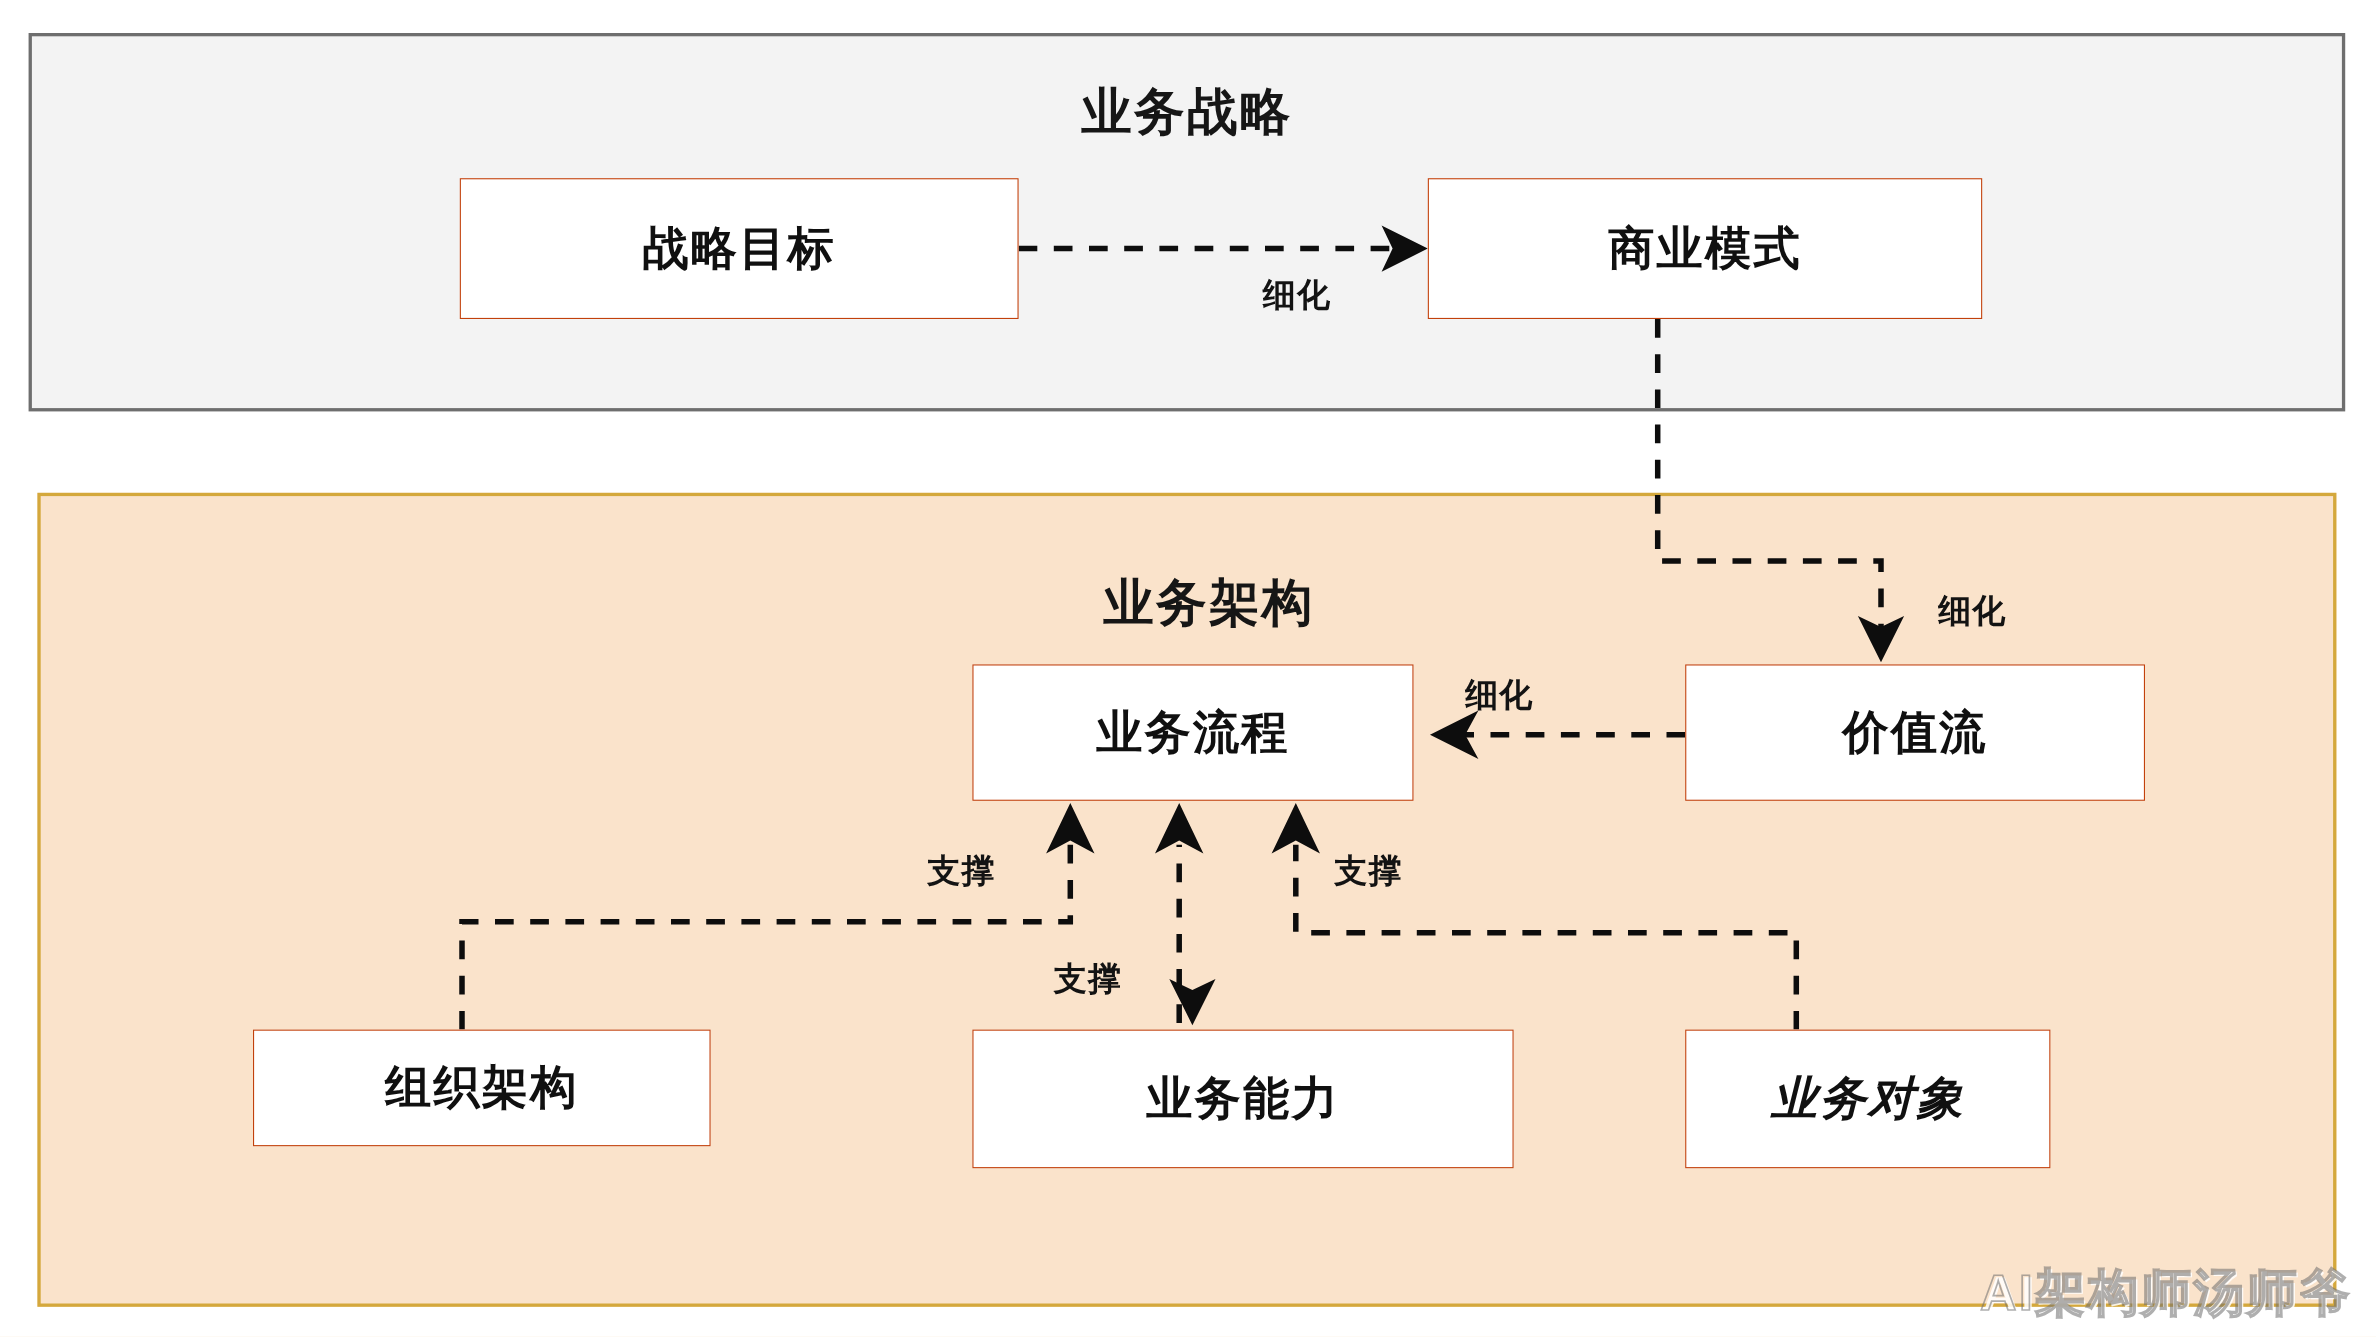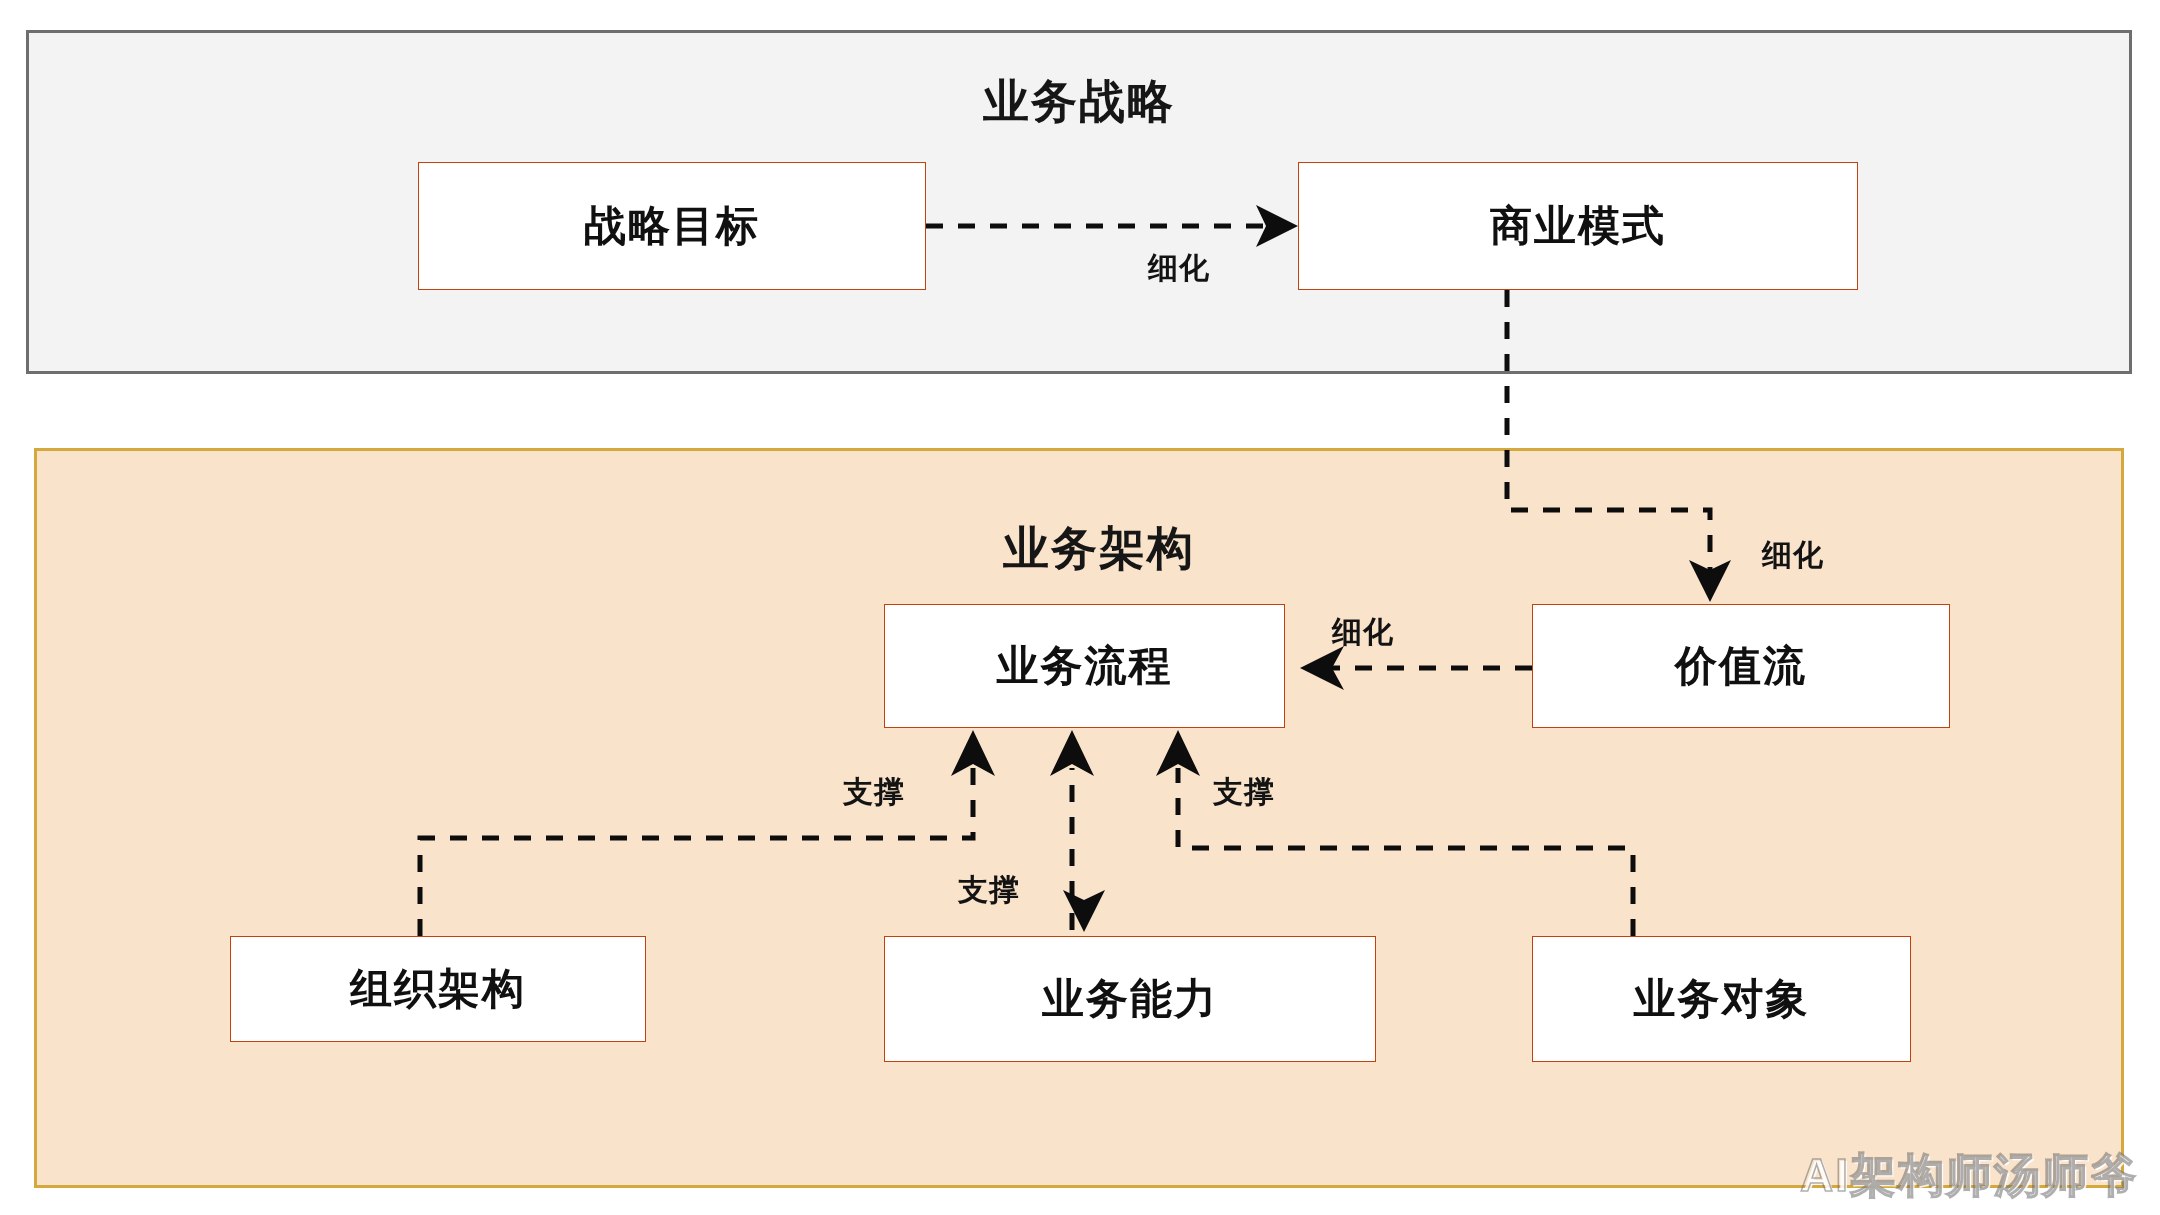--- a/index.html
+++ b/index.html
@@ -64,30 +64,30 @@
     justify-content: center;
     font-size: 42px;
     font-weight: bold;
     color: #101010;
     letter-spacing: 2px;
     z-index: 5;
   }
 
   
   #node-strategic-goal { left: 418px;  top: 162px; width: 508px; height: 128px; }
-  #node-business-model { left: 1298px; top: 162px; width: 560px; height: 128px; }
+  #node-business-model { left: 1298px; top: 162px; width: 504px; height: 128px; }
 
   
   #node-business-process { left: 884px;  top: 604px; width: 401px; height: 124px; }
   #node-value-stream     { left: 1532px; top: 604px; width: 418px; height: 124px; }
 
   
   #node-org-structure  { left: 230px;  top: 936px; width: 416px; height: 106px; }
   #node-business-cap   { left: 884px;  top: 936px; width: 492px; height: 126px; }
-  #node-business-obj   { left: 1532px; top: 936px; width: 379px; height: 126px; }
+  #node-business-obj   { left: 1532px; top: 936px; width: 332px; height: 126px; font-style: italic; }
 
   
   #connectors {
     position: absolute;
     left: 0; top: 0;
     width: 2160px;
     height: 1215px;
     z-index: 3;
     pointer-events: none;
   }

